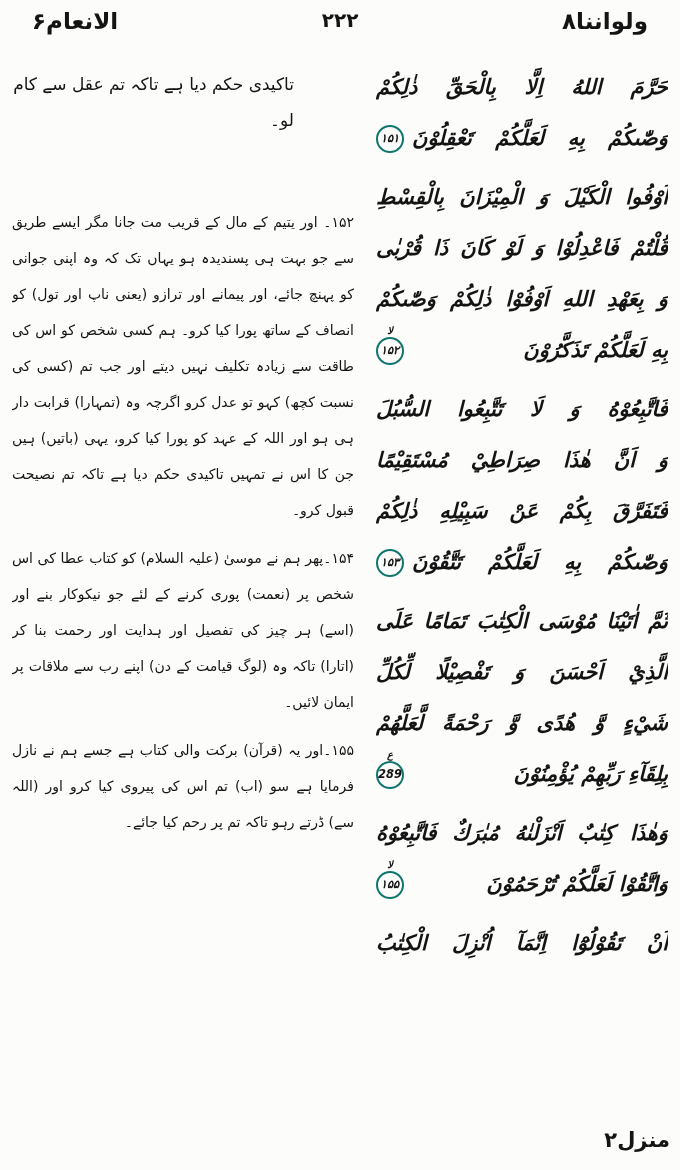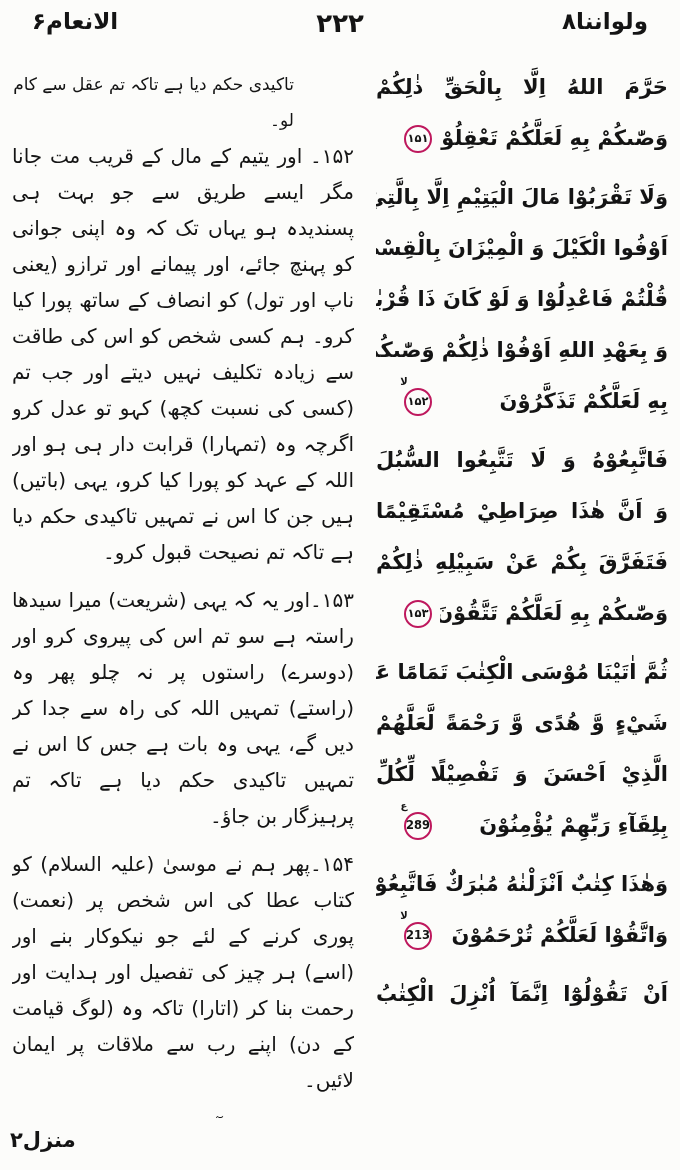--- a/index.html
+++ b/index.html
@@ -17,75 +17,76 @@
     direction: rtl;
   }
 
   
   .page-header {
     display: flex; justify-content: space-between; align-items: flex-start;
     padding: 2px 22px 0 22px;
     height: 50px;
     font-weight: 700; font-size: 23px;
   }
-  .page-header .hdr-center { font-size: 26px; letter-spacing: 1px; }
+  .page-header .hdr-center { font-size: 20px; letter-spacing: 1px; }
 
   
   .content {
     flex: 1;
     display: flex;
     gap: 22px;
     overflow: hidden;
     padding: 4px 2px 0 2px;
   }
 
   
-  .arabic-col { width: 292px; flex: none; direction: rtl; padding-top: 2px; }
+  .arabic-col { width: 292px; flex: none; direction: rtl; padding-top: 2px; font-style: italic; }
   .arabic-line {
     font-size: 21px; font-weight: 700;
     height: 51px; line-height: 51px;
     overflow: hidden;
     text-align: justify; text-align-last: justify;
     white-space: nowrap;
     display: flex; justify-content: space-between; align-items: center;
   }
   .arabic-line .atext { flex: 1; text-align: justify; text-align-last: justify; overflow: hidden; }
   .arabic-line.short-line .atext { text-align-last: right; }
   .arabic-line.short-line { justify-content: flex-start; gap: 10px; }
   .arabic-line.has-verse { margin-bottom: 8px; }
 
   .verse-wrap { position: relative; display: inline-flex; flex: none; margin-right: 8px; }
   .verse-mark {
     position: absolute; top: -11px; left: 50%; transform: translateX(-50%);
     font-size: 10px; font-weight: 700; line-height: 10px;
   }
   .verse-circle {
     width: 28px; height: 28px; flex: none;
-    border: 2px solid #be185d; border-radius: 50%;
+    border: 2px solid #0f766e; border-radius: 50%;
     display: inline-flex; align-items: center; justify-content: center;
-    font-size: 11.5px; font-weight: 700; line-height: 1; margin-left: 28px;
+    font-size: 11.5px; font-weight: 700; line-height: 1;
   }
 
   
   .urdu-col { flex: 1; direction: rtl; padding-top: 6px; overflow: hidden; }
   .urdu-intro {
     font-size: 17px; line-height: 36px;
     text-align: right;
+    margin-bottom: 66px;
     padding-right: 60px;
   }
   .urdu-para {
-    font-size: 20px; line-height: 36px;
+    font-size: 14px; line-height: 36px;
     text-align: justify;
     margin-bottom: 12px;
   }
 
   
   .page-footer {
     height: 44px; flex: none;
-    display: flex; align-items: center; justify-content: flex-end;
+    display: flex; align-items: center; justify-content: flex-start;
     font-size: 21px; font-weight: 700;
   }
 </style>
 </head>
 <body>
 
 <div class="page">
 
   <header class="page-header">
     <div class="hdr-right" lang="ar">ولواننا۸</div>
@@ -103,24 +104,20 @@
         </div>
 
         <div class="arabic-line has-verse">
           <span class="atext">وَصّٰىكُمْ بِهِ لَعَلَّكُمْ تَعْقِلُوْنَ</span>
           <span class="verse-wrap">
 
             <span class="verse-circle">۱۵۱</span>
           </span>
         </div>
 
-        <div class="arabic-line">
-          <span class="atext">وَلَا تَقْرَبُوْا مَالَ الْيَتِيْمِ اِلَّا بِالَّتِيْ</span>
-
-        </div>
 
 
         <div class="arabic-line">
           <span class="atext">اَوْفُوا الْكَيْلَ وَ الْمِيْزَانَ بِالْقِسْطِ</span>
 
         </div>
 
 
         <div class="arabic-line">
           <span class="atext">قُلْتُمْ فَاعْدِلُوْا وَ لَوْ كَانَ ذَا قُرْبٰى</span>
@@ -162,63 +159,62 @@
             <span class="verse-circle">۱۵۳</span>
           </span>
         </div>
 
         <div class="arabic-line">
           <span class="atext">ثُمَّ اٰتَيْنَا مُوْسَى الْكِتٰبَ تَمَامًا عَلَى</span>
 
         </div>
 
         <div class="arabic-line">
+          <span class="atext">الَّذِيْ اَحْسَنَ وَ تَفْصِيْلًا لِّكُلِّ</span>
+
+        </div>
+
+        <div class="arabic-line">
           <span class="atext">شَيْءٍ وَّ هُدًى وَّ رَحْمَةً لَّعَلَّهُمْ</span>
-
-        </div>
-
-        <div class="arabic-line">
-          <span class="atext">الَّذِيْ اَحْسَنَ وَ تَفْصِيْلًا لِّكُلِّ</span>
 
         </div>
 
         <div class="arabic-line has-verse short-line">
           <span class="atext">بِلِقَآءِ رَبِّهِمْ يُؤْمِنُوْنَ</span>
           <span class="verse-wrap">
             <span class="verse-mark">ع</span>
             <span class="verse-circle">289</span>
           </span>
         </div>
 
         <div class="arabic-line">
           <span class="atext">وَهٰذَا كِتٰبٌ اَنْزَلْنٰهُ مُبٰرَكٌ فَاتَّبِعُوْهُ</span>
 
         </div>
 
         <div class="arabic-line has-verse short-line">
           <span class="atext">وَاتَّقُوْا لَعَلَّكُمْ تُرْحَمُوْنَ</span>
           <span class="verse-wrap">
             <span class="verse-mark">لا</span>
-            <span class="verse-circle">213</span>
+            <span class="verse-circle">۱۵۵</span>
           </span>
         </div>
 
         <div class="arabic-line">
           <span class="atext">اَنْ تَقُوْلُوْٓا اِنَّمَآ اُنْزِلَ الْكِتٰبُ</span>
 
         </div>
       </section>
 
     <section class="urdu-col" lang="ur" dir="rtl">
       <p class="urdu-intro">تاکیدی حکم دیا ہے تاکہ تم عقل سے کام لو۔</p>
       <div>
 
           <p class="urdu-para">۱۵۲۔ اور یتیم کے مال کے قریب مت جانا مگر ایسے طریق سے جو بہت ہی پسندیدہ ہو یہاں تک کہ وہ اپنی جوانی کو پہنچ جائے، اور پیمانے اور ترازو (یعنی ناپ اور تول) کو انصاف کے ساتھ پورا کیا کرو۔ ہم کسی شخص کو اس کی طاقت سے زیادہ تکلیف نہیں دیتے اور جب تم (کسی کی نسبت کچھ) کہو تو عدل کرو اگرچہ وہ (تمہارا) قرابت دار ہی ہو اور اللہ کے عہد کو پورا کیا کرو، یہی (باتیں) ہیں جن کا اس نے تمہیں تاکیدی حکم دیا ہے تاکہ تم نصیحت قبول کرو۔</p>
 
-          <p class="urdu-para">۱۵۳۔اور یہ کہ یہی (شریعت) میرا سیدھا راستہ ہے سو تم اس کی پیروی کرو اور (دوسرے) راستوں پر نہ چلو پھر وہ (راستے) تمہیں اللہ کی راہ سے جدا کر دیں گے، یہی وہ بات ہے جس کا اس نے تمہیں تاکیدی حکم دیا ہے تاکہ تم پرہیزگار بن جاؤ۔</p>
 
           <p class="urdu-para">۱۵۴۔پھر ہم نے موسیٰ (علیہ السلام) کو کتاب عطا کی اس شخص پر (نعمت) پوری کرنے کے لئے جو نیکوکار بنے اور (اسے) ہر چیز کی تفصیل اور ہدایت اور رحمت بنا کر (اتارا) تاکہ وہ (لوگ قیامت کے دن) اپنے رب سے ملاقات پر ایمان لائیں۔</p>
 
           <p class="urdu-para">۱۵۵۔اور یہ (قرآن) برکت والی کتاب ہے جسے ہم نے نازل فرمایا ہے سو (اب) تم اس کی پیروی کیا کرو اور (اللہ سے) ڈرتے رہو تاکہ تم پر رحم کیا جائے۔</p>
 
         </div>
     </section>
 
   </main>
 

